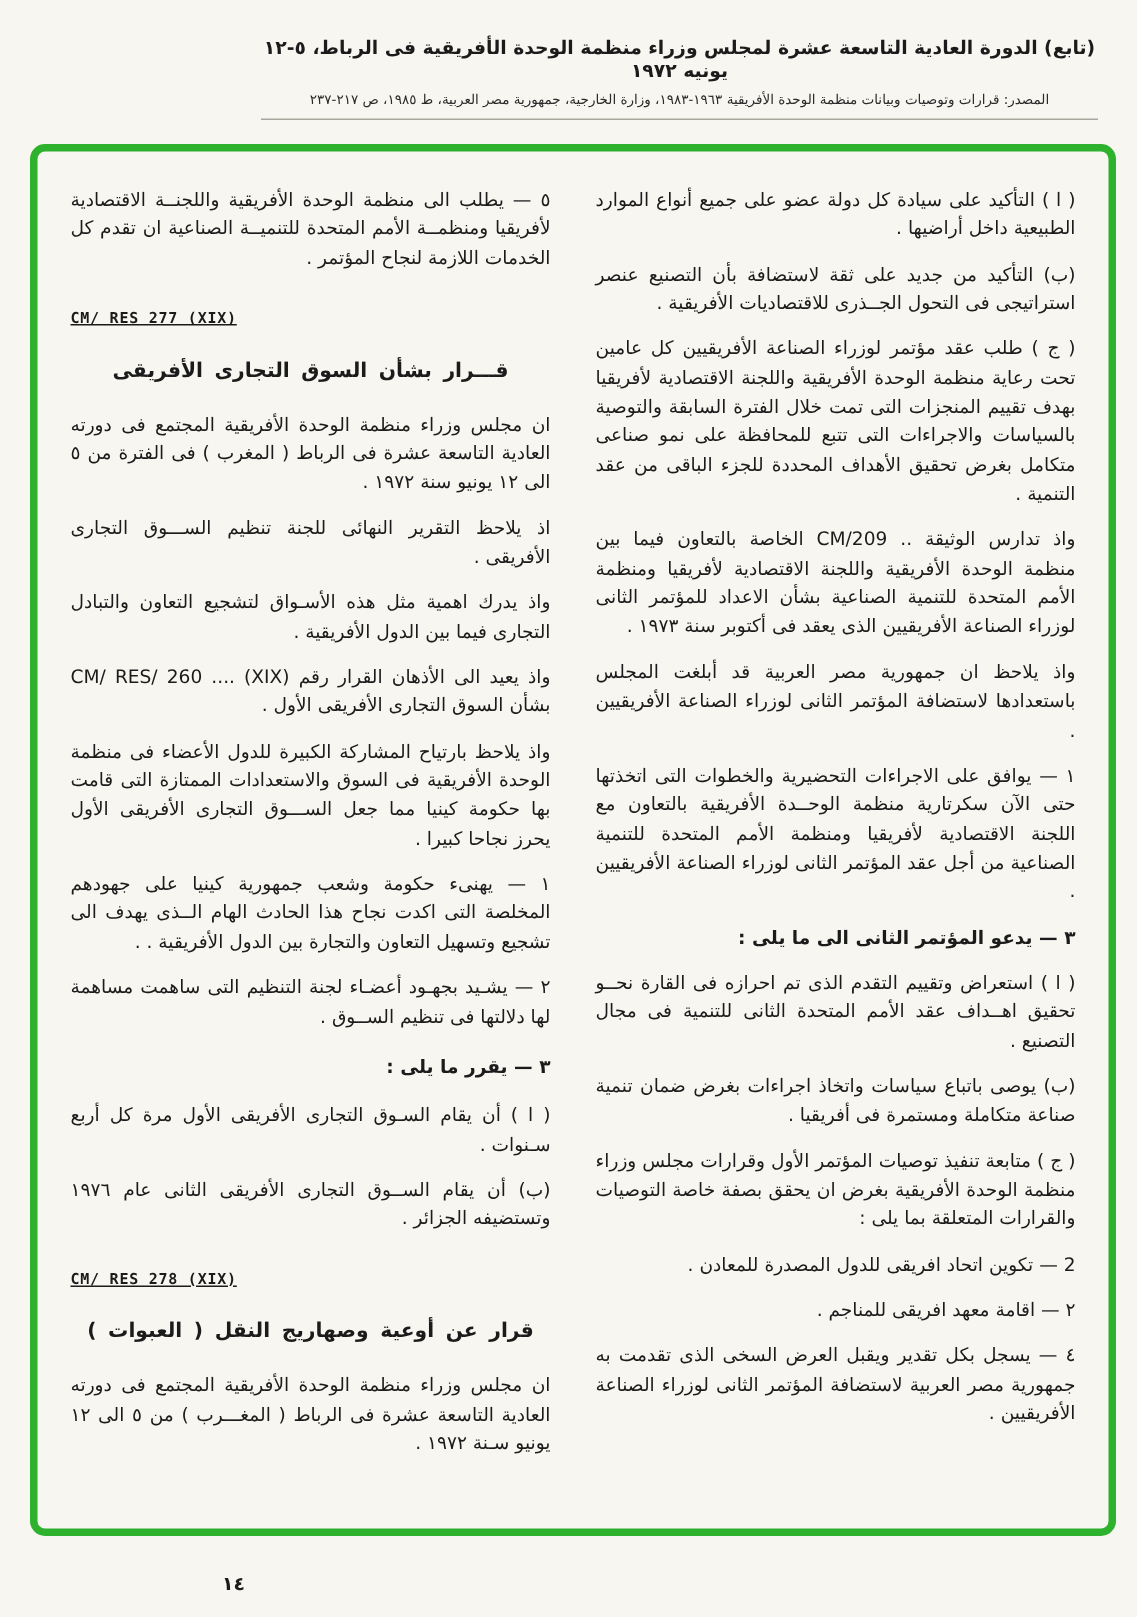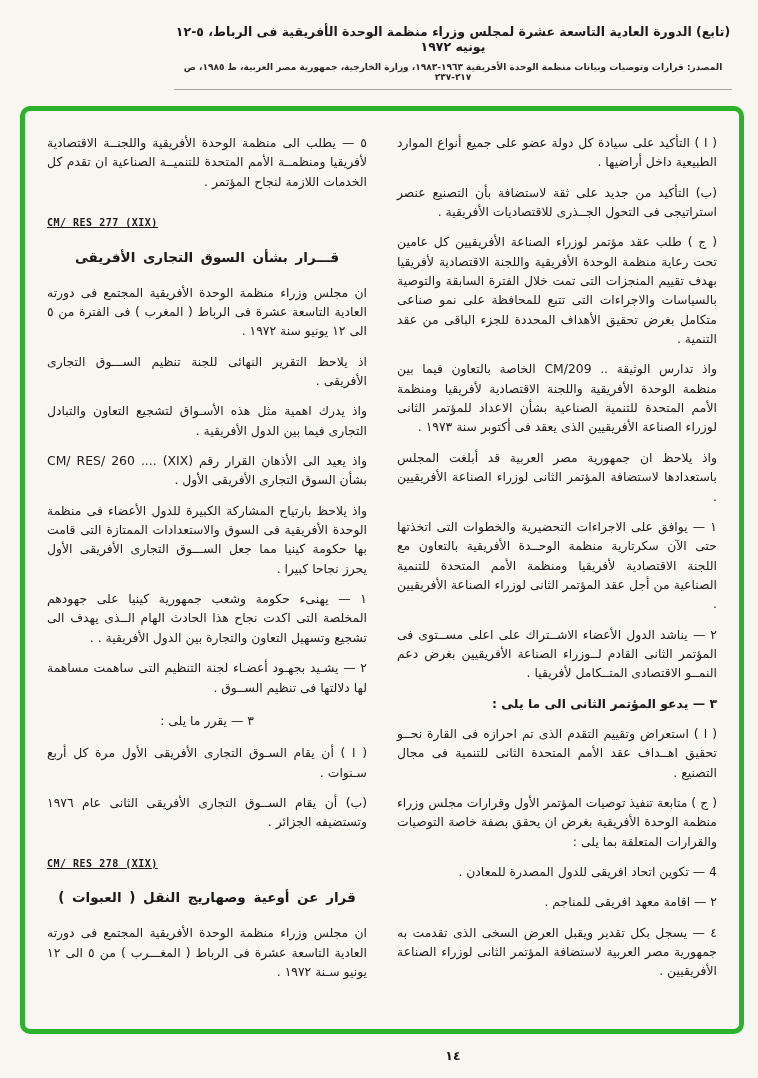--- a/index.html
+++ b/index.html
@@ -18,21 +18,21 @@
     padding: 24px 14px 0;
   }
   .page-header { text-align: center; padding: 0 12px; }
   .header-title {
     font-weight: bold;
     font-size: 12.5px;
     letter-spacing: 0.2px;
   }
   .header-source {
     font-size: 9px;
-    font-weight: bold;
+    font-weight: normal;
     color: #2a2a2a;
     margin-top: 8px;
     padding-bottom: 7px;
     border-bottom: 1px solid #a9a69c;
   }
   .content-box {
     margin: 16px auto 0;
     width: 724px;
     height: 928px;
     border: 5px solid #2eb22e;
@@ -45,21 +45,21 @@
   }
   .col {
     flex: 1;
     min-width: 0;
     text-align: justify;
     font-size: 12.4px;
     line-height: 1.56;
   }
   .para { margin-bottom: 11px; }
   .p-bold { font-weight: bold; }
-  .p-bold-center { font-weight: normal; text-align: center; margin: 14px 0 13px; }
+  .p-bold-center { font-weight: bold; text-align: right; margin: 14px 0 13px; }
   .p-heading {
     font-weight: bold;
     text-align: center;
     font-size: 13.5px;
     word-spacing: 3px;
     margin: 9px 0 15px;
   }
   .p-code {
     direction: ltr;
     text-align: left;
@@ -68,21 +68,21 @@
     font-size: 10px;
     letter-spacing: 0.5px;
     margin: 24px 0 16px;
     text-decoration: underline;
   }
   .page-footer {
     position: absolute;
     left: 0;
     bottom: 14px;
     width: 100%;
-    text-align: center;
+    text-align: left;
   }
   .page-number { font-size: 12.5px; font-weight: bold; }
 </style>
 </head>
 <body>
 
 <div class="page">
 
   <header class="page-header">
     <div class="header-title">(تابع) الدورة العادية التاسعة عشرة لمجلس وزراء منظمة الوحدة الأفريقية فى الرباط، ٥-١٢ يونيه ١٩٧٢</div>
@@ -91,25 +91,25 @@
 
   <main class="content-box" style="border-color: rgb(46, 178, 46);">
     <section class="col col-right">
 
     <p class="para p-normal">( ا ) التأكيد على سيادة كل دولة عضو على جميع أنواع الموارد الطبيعية داخل أراضيها .</p>
         <p class="para p-normal">(ب) التأكيد من جديد على ثقة لاستضافة بأن التصنيع عنصر استراتيجى فى التحول الجــذرى للاقتصاديات الأفريقية .</p>
         <p class="para p-normal">( ج ) طلب عقد مؤتمر لوزراء الصناعة الأفريقيين كل عامين تحت رعاية منظمة الوحدة الأفريقية واللجنة الاقتصادية لأفريقيا بهدف تقييم المنجزات التى تمت خلال الفترة السابقة والتوصية بالسياسات والاجراءات التى تتبع للمحافظة على نمو صناعى متكامل بغرض تحقيق الأهداف المحددة للجزء الباقى من عقد التنمية .</p>
         <p class="para p-normal">واذ تدارس الوثيقة .. CM/209 الخاصة بالتعاون فيما بين منظمة الوحدة الأفريقية واللجنة الاقتصادية لأفريقيا ومنظمة الأمم المتحدة للتنمية الصناعية بشأن الاعداد للمؤتمر الثانى لوزراء الصناعة الأفريقيين الذى يعقد فى أكتوبر سنة ١٩٧٣ .</p>
         <p class="para p-normal">واذ يلاحظ ان جمهورية مصر العربية قد أبلغت المجلس باستعدادها لاستضافة المؤتمر الثانى لوزراء الصناعة الأفريقيين .</p>
         <p class="para p-normal">١ — يوافق على الاجراءات التحضيرية والخطوات التى اتخذتها حتى الآن سكرتارية منظمة الوحــدة الأفريقية بالتعاون مع اللجنة الاقتصادية لأفريقيا ومنظمة الأمم المتحدة للتنمية الصناعية من أجل عقد المؤتمر الثانى لوزراء الصناعة الأفريقيين .</p>
-        <p class="para p-normal">٢ — يناشد الدول الأعضاء الاشــتراك على اعلى مســتوى فى المؤتمر الثانى القادم لــوزراء الصناعة الأفريقيين بغرض دعم النمــو الاقتصادى المتــكامل لأفريقيا .</p>
         <p class="para p-bold">٣ — يدعو المؤتمر الثانى الى ما يلى :</p>
         <p class="para p-normal">( ا ) استعراض وتقييم التقدم الذى تم احرازه فى القارة نحــو تحقيق اهــداف عقد الأمم المتحدة الثانى للتنمية فى مجال التصنيع .</p>
+        <p class="para p-normal">(ب) يوصى باتباع سياسات واتخاذ اجراءات بغرض ضمان تنمية صناعة متكاملة ومستمرة فى أفريقيا .</p>
         <p class="para p-normal">( ج ) متابعة تنفيذ توصيات المؤتمر الأول وقرارات مجلس وزراء منظمة الوحدة الأفريقية بغرض ان يحقق بصفة خاصة التوصيات والقرارات المتعلقة بما يلى :</p>
-        <p class="para p-normal">4 — تكوين اتحاد افريقى للدول المصدرة للمعادن .</p>
+        <p class="para p-normal">2 — تكوين اتحاد افريقى للدول المصدرة للمعادن .</p>
         <p class="para p-normal">٢ — اقامة معهد افريقى للمناجم .</p>
         <p class="para p-normal">٤ — يسجل بكل تقدير ويقبل العرض السخى الذى تقدمت به جمهورية مصر العربية لاستضافة المؤتمر الثانى لوزراء الصناعة الأفريقيين .</p>
       </section>
     <section class="col col-left">
 
     <p class="para p-normal">٥ — يطلب الى منظمة الوحدة الأفريقية واللجنــة الاقتصادية لأفريقيا ومنظمــة الأمم المتحدة للتنميــة الصناعية ان تقدم كل الخدمات اللازمة لنجاح المؤتمر .</p>
         <p class="para p-code">CM/ RES 277 (XIX)</p>
         <p class="para p-heading">قـــرار بشأن السوق التجارى الأفريقى</p>
         <p class="para p-normal">ان مجلس وزراء منظمة الوحدة الأفريقية المجتمع فى دورته العادية التاسعة عشرة فى الرباط ( المغرب ) فى الفترة من ٥ الى ١٢ يونيو سنة ١٩٧٢ .</p>
         <p class="para p-normal">اذ يلاحظ التقرير النهائى للجنة تنظيم الســـوق التجارى الأفريقى .</p>

